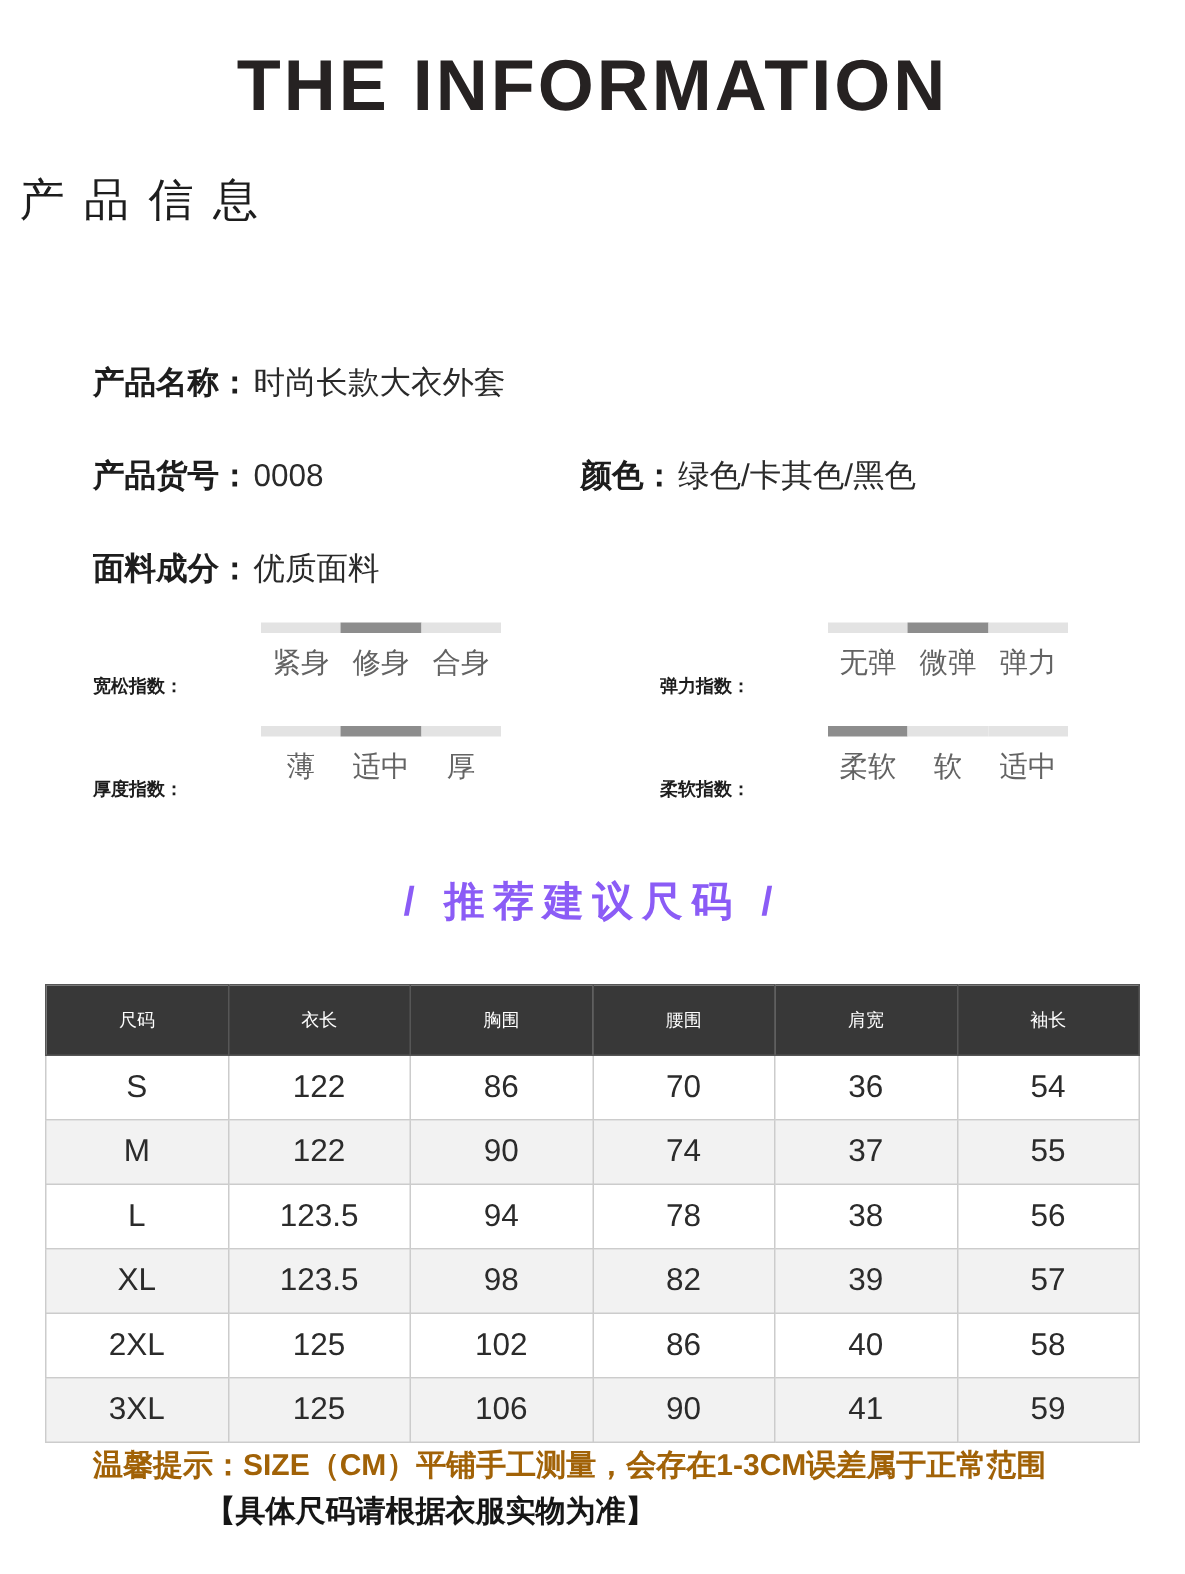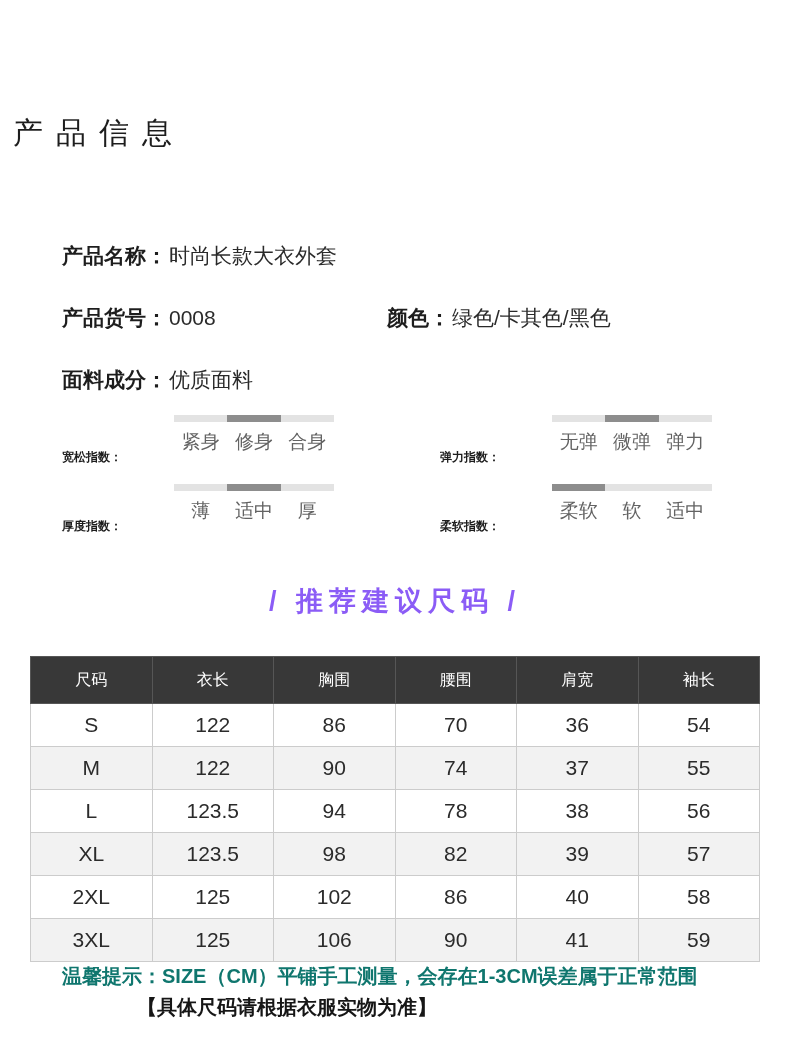--- a/index.html
+++ b/index.html
@@ -37,36 +37,37 @@
 
   .section-title{
     position:absolute;top:583px;left:0;right:0;text-align:center;
     font-size:27px;font-weight:700;letter-spacing:6px;color:#8b5cf6;white-space:nowrap;
   }
   .size-table{
     position:absolute;left:30px;top:656px;width:730px;
     border-collapse:collapse;table-layout:fixed;
   }
   .size-table th{
-    background:#383838;color:#ffffff;font-size:16px;font-weight:400;
+    background:#383838;color:#ffffff;font-size:12px;font-weight:400;
     height:44px;border:1px solid #565656;text-align:center;
   }
   .size-table td{
     height:40px;text-align:center;font-size:21px;color:#2b2b2b;
     border:1px solid #cccccc;background:#ffffff;font-weight:400;
   }
   .size-table tr.alt td{background:#f2f2f2;}
-  .footer-line1{position:absolute;left:62px;top:963px;font-size:20px;font-weight:700;color:#0f766e;white-space:nowrap;}
+  .footer-line1{position:absolute;left:62px;top:963px;font-size:20px;font-weight:700;color:#a16207;white-space:nowrap;}
   .footer-line2{position:absolute;left:137px;top:994px;font-size:20px;font-weight:700;color:#161616;white-space:nowrap;}
 </style>
 </head>
 <body>
 
 <div class="canvas">
 
+  <div class="page-title">THE INFORMATION</div>
   <div class="page-subtitle">产品信息</div>
 
   <div class="info-row row-name">
     <span class="info-label">产品名称：</span><span class="info-value">时尚长款大衣外套</span>
   </div>
 
   <div class="info-row row-sku">
     <span class="info-label">产品货号：</span><span class="info-value">0008</span>
   </div>
 

